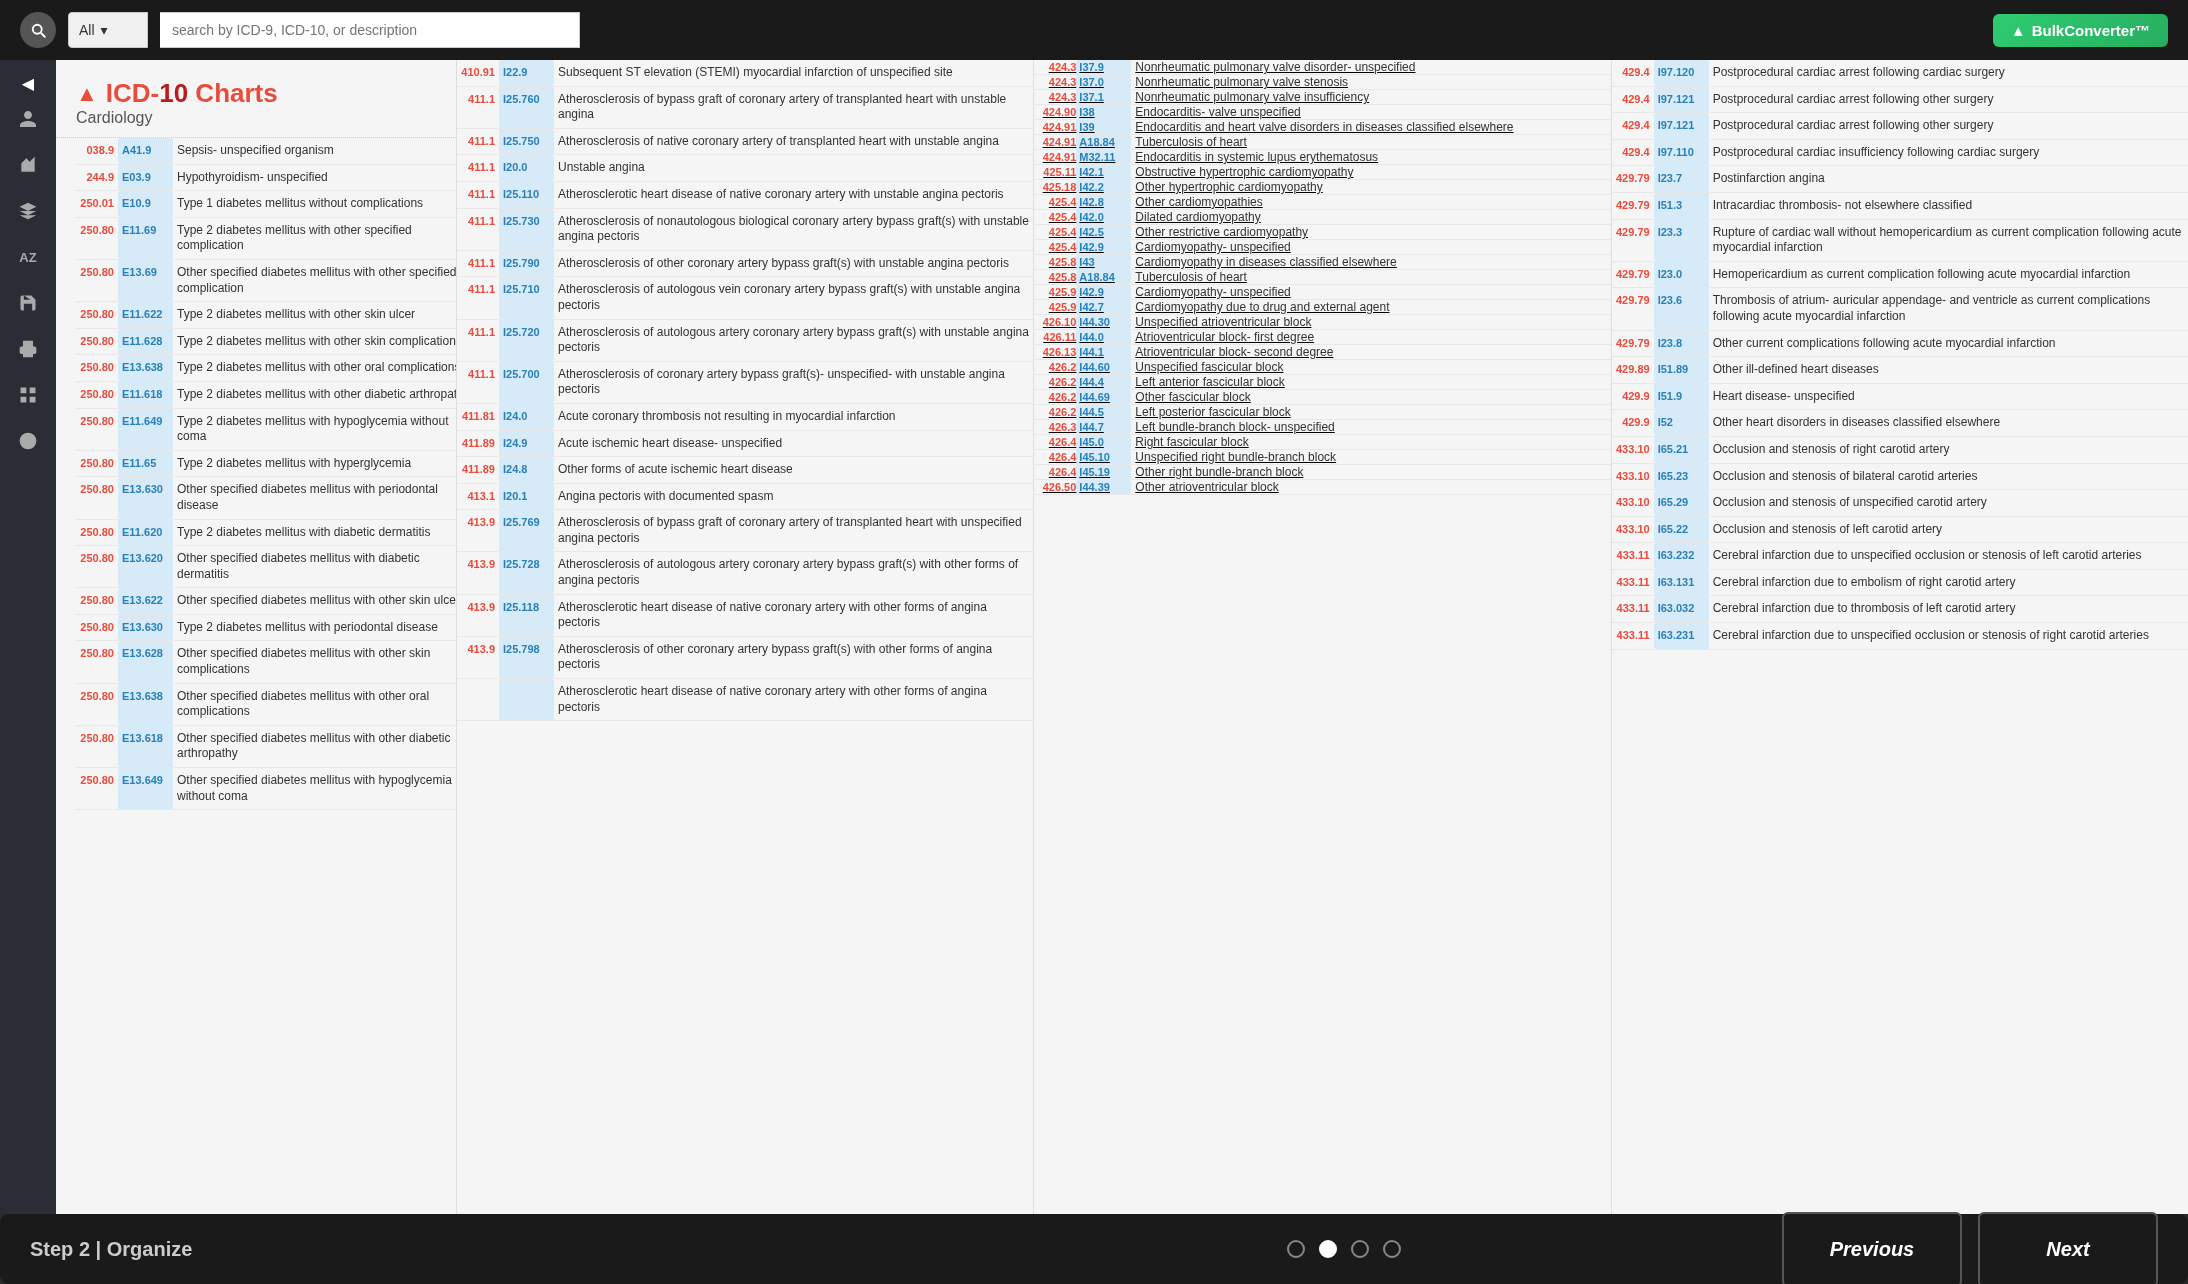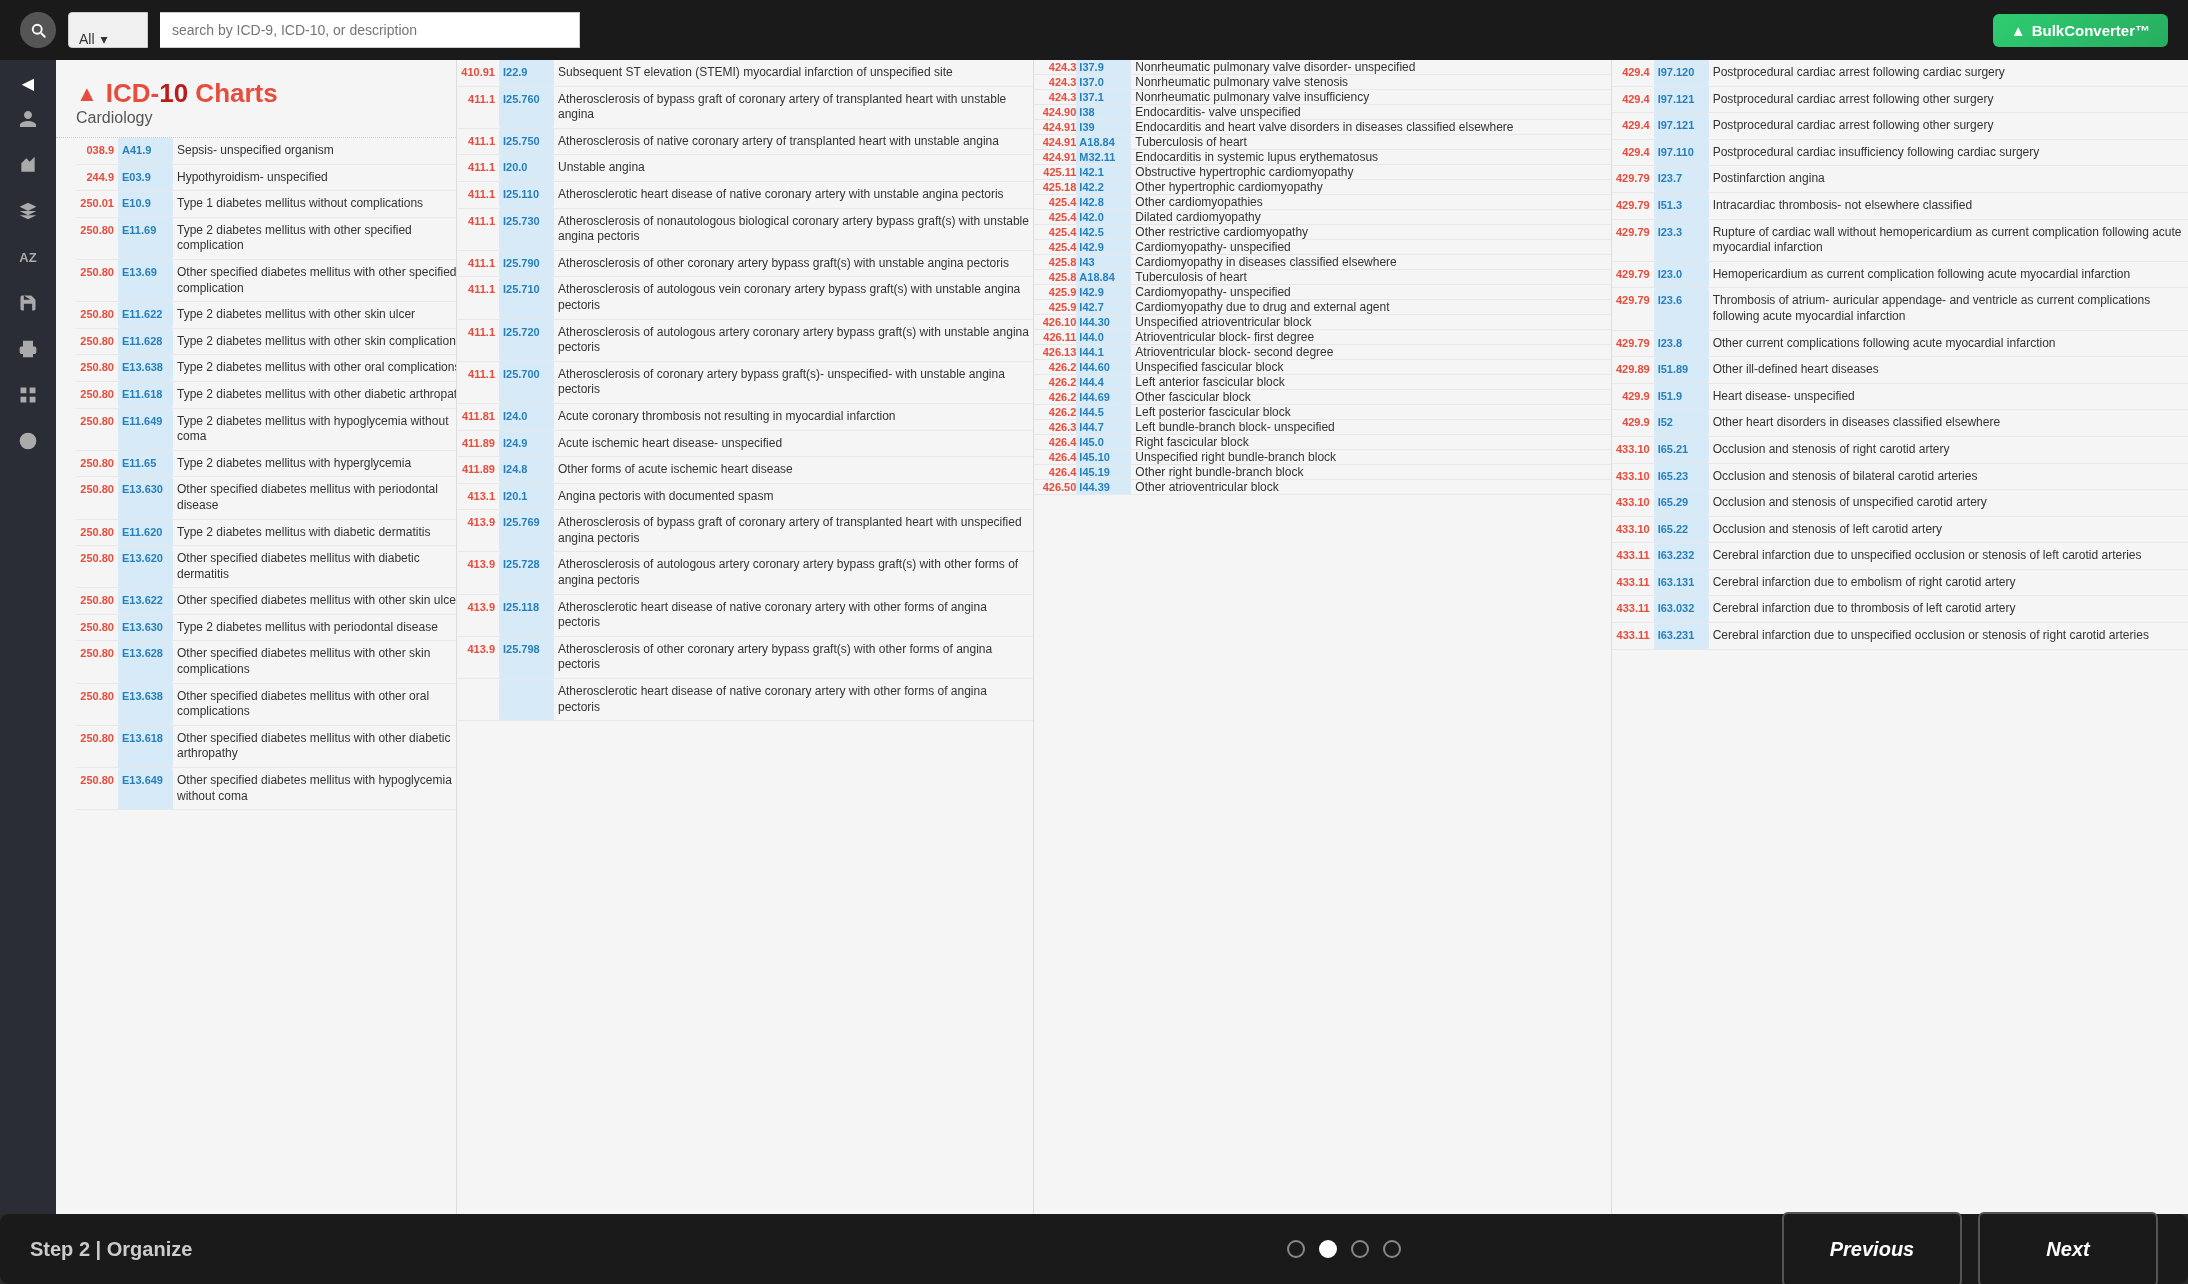--- a/index.html
+++ b/index.html
@@ -21,21 +21,21 @@
       border-radius: 50%;
       display: flex; align-items: center; justify-content: center;
       cursor: pointer;
     }
     #search-icon-btn svg { width: 18px; height: 18px; fill: white; }
     #all-dropdown {
       background: #f0f0f0;
       border: 1px solid #ccc;
       border-radius: 4px 0 0 4px;
       height: 36px;
-      display: flex; align-items: flex-end;
+      display: flex; align-items: center;
       padding: 0 10px;
       gap: 6px;
       cursor: pointer;
       font-size: 14px;
       color: #333;
       min-width: 80px;
     }
     #search-box {
       background: white;
       border: 1px solid #ccc;
@@ -465,21 +465,21 @@
           <tr>
     <td class="icd9-code"></td>
     <td class="icd10-code"></td>
     <td class="desc-cell">Atherosclerotic heart disease of native coronary artery with other forms of angina pectoris</td>
   </tr>
         </tbody>
     </table>
   </div>
 
   <div id="col2-table" style="flex:1;background:#f5f5f5;overflow-y:auto;border-left:1px solid #ddd;">
-    <table style="width:100%;border-collapse:collapse;font-size:12px;">
+    <table style="width:100%;border-collapse:collapse;font-size:12px;text-decoration:underline;">
       <tbody id="col2-tbody">
           <tr style="border-bottom: 1px solid rgb(232, 232, 232);">
     <td class="icd9-code">424.3</td>
     <td class="icd10-code">I37.9</td>
     <td class="desc-cell">Nonrheumatic pulmonary valve disorder- unspecified</td>
   </tr>
           <tr style="border-bottom: 1px solid rgb(232, 232, 232);">
     <td class="icd9-code">424.3</td>
     <td class="icd10-code">I37.0</td>
     <td class="desc-cell">Nonrheumatic pulmonary valve stenosis</td>

